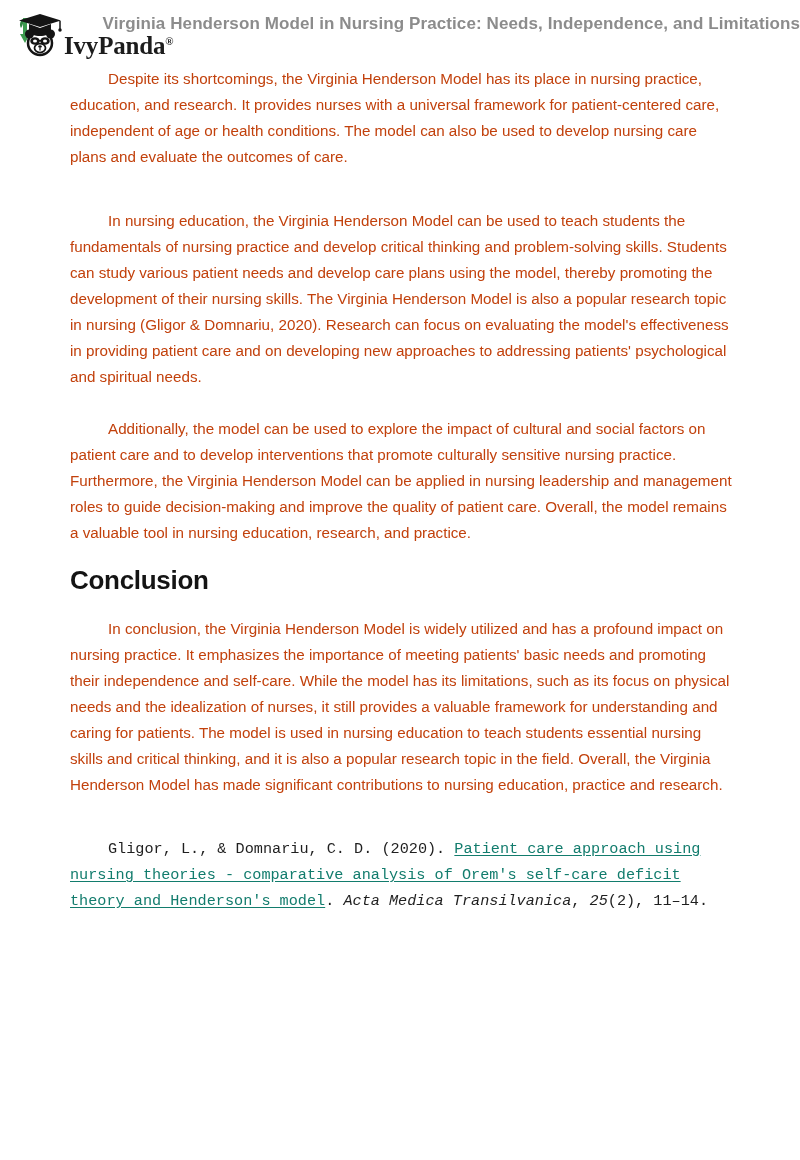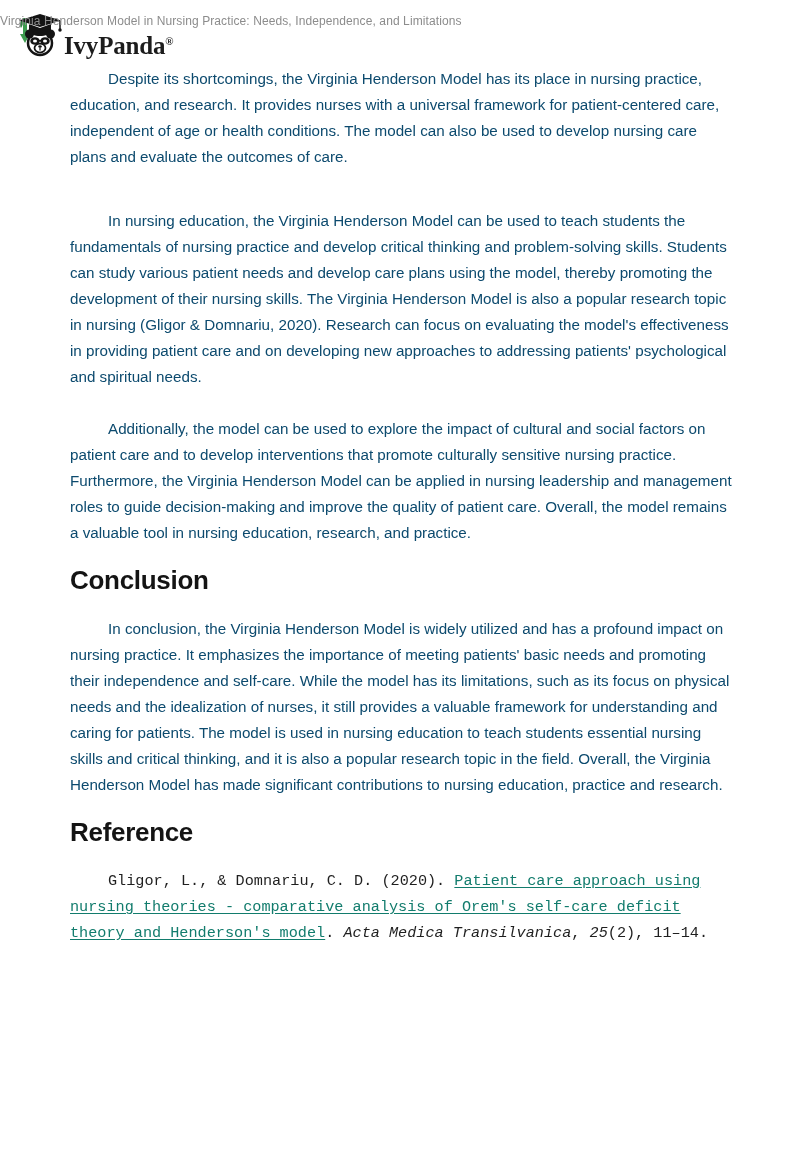--- a/index.html
+++ b/index.html
@@ -62,41 +62,42 @@
     font-size: 11px;
     vertical-align: super;
     font-weight: 700;
   }
 
   .header-title {
     position: absolute;
     left: 0;
     right: 0;
     top: 14px;
-    text-align: left;
-    font-size: 12px;
+    text-align: right;
+    font-size: 17px;
     color: #8c8c8c;
     font-family: "Liberation Sans", sans-serif;
     letter-spacing: 0.1px;
     white-space: nowrap;
+    font-weight: bold;
   }
 
   
   .content {
     position: absolute;
     left: 70px;
     top: 66px;
     width: 662px;
   }
 
   p.body-text {
     margin: 0 0 0 0;
     font-size: 15.2px;
     line-height: 26px;
-    color: #0c4a6e;
+    color: #c2410c;
     text-indent: 38px;
     text-align: left;
     font-family: "Liberation Sans", sans-serif;
   }
 
   h2.section-heading {
     margin: 0;
     font-size: 26px;
     line-height: 32px;
     font-weight: 700;
@@ -191,21 +192,20 @@
     <div class="sp-after-para"></div>
     <p class="body-text">Additionally, the model can be used to explore the impact of cultural and social factors on patient care and to develop interventions that promote culturally sensitive nursing practice. Furthermore, the Virginia Henderson Model can be applied in nursing leadership and management roles to guide decision-making and improve the quality of patient care. Overall, the model remains a valuable tool in nursing education, research, and practice.</p>
 
     <div class="sp-before-head"></div>
     <h2 class="section-heading">Conclusion</h2>
     <div class="sp-after-head"></div>
 
     <p class="body-text">In conclusion, the Virginia Henderson Model is widely utilized and has a profound impact on nursing practice. It emphasizes the importance of meeting patients' basic needs and promoting their independence and self-care. While the model has its limitations, such as its focus on physical needs and the idealization of nurses, it still provides a valuable framework for understanding and caring for patients. The model is used in nursing education to teach students essential nursing skills and critical thinking, and it is also a popular research topic in the field. Overall, the Virginia Henderson Model has made significant contributions to nursing education, practice and research.</p>
 
     <div class="sp-before-head"></div>
-    <h2 class="section-heading">Reference</h2>
     <div class="sp-after-head"></div>
 
     <p class="reference-text"><span>Gligor, L., &amp; Domnariu, C. D. (2020). </span><a class="ref-link" href="#">Patient care approach using nursing theories - comparative analysis of Orem's self-care deficit theory and Henderson's model</a><span>. </span><span class="ref-italic">Acta Medica Transilvanica</span><span>, </span><span class="ref-italic">25</span><span>(2)</span><span>, 11–14.</span></p>
 
   </div>
 
 
 </div>
 
 </body></html>

